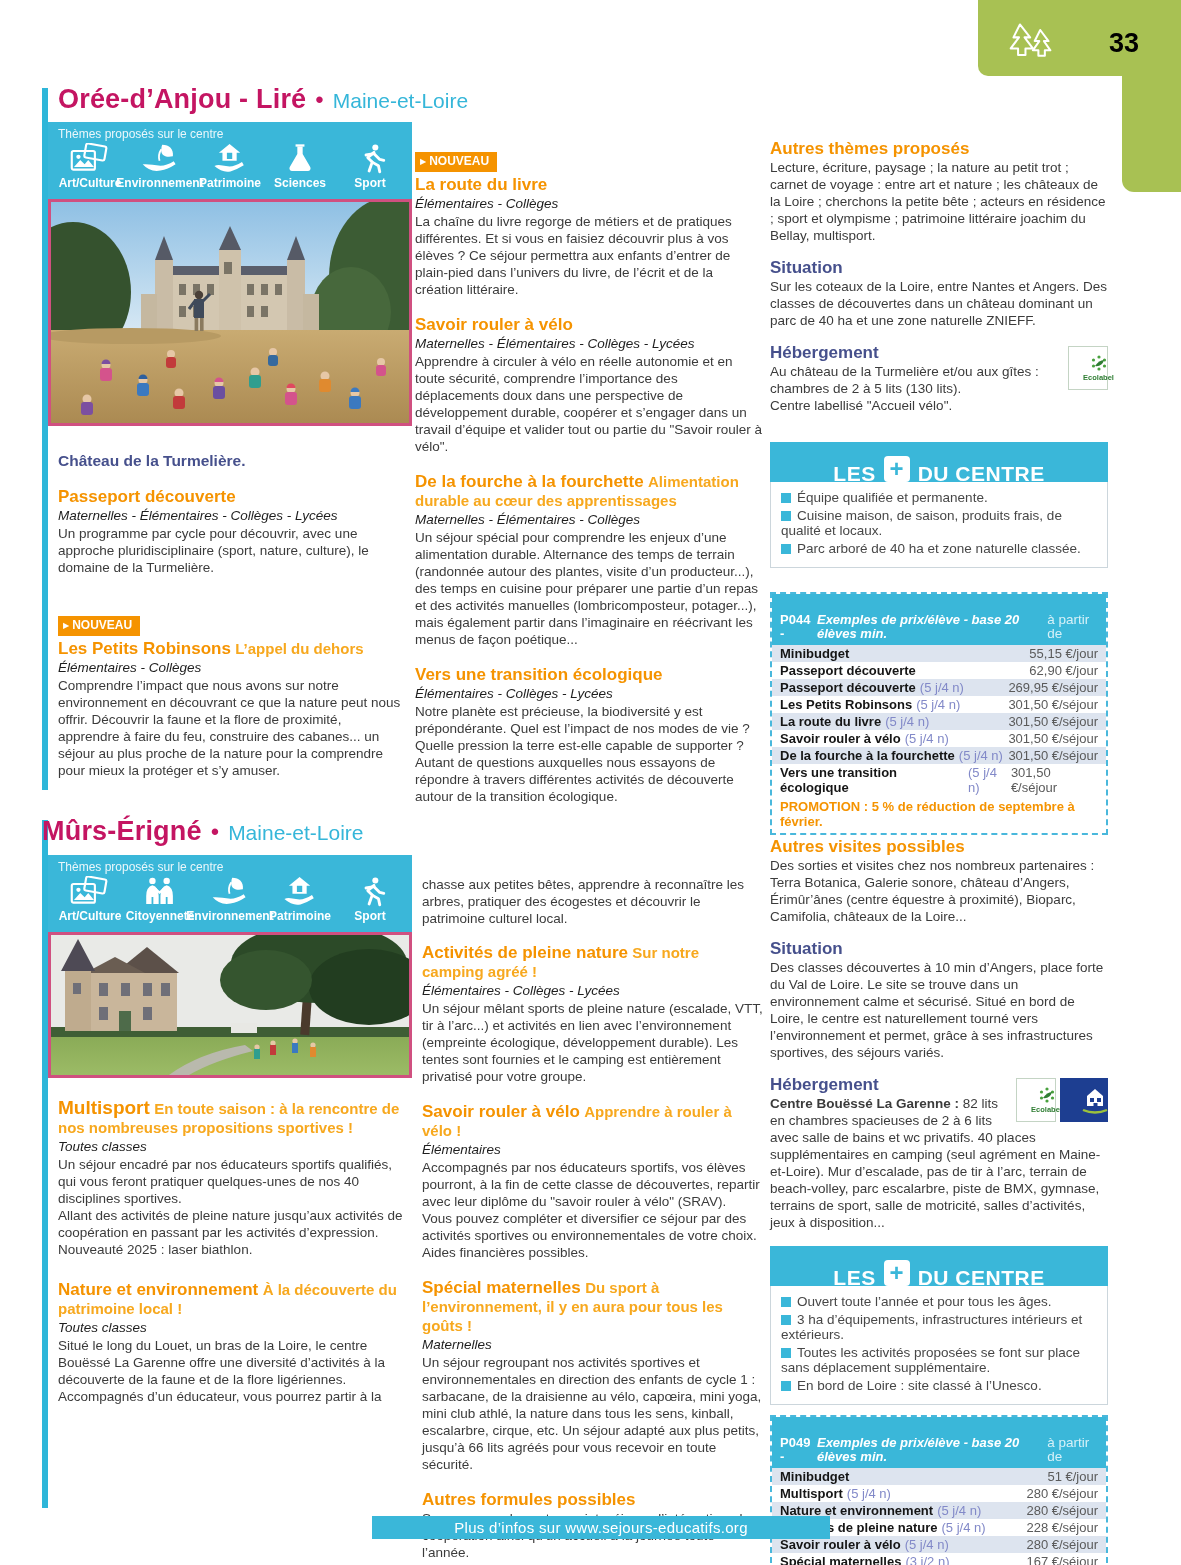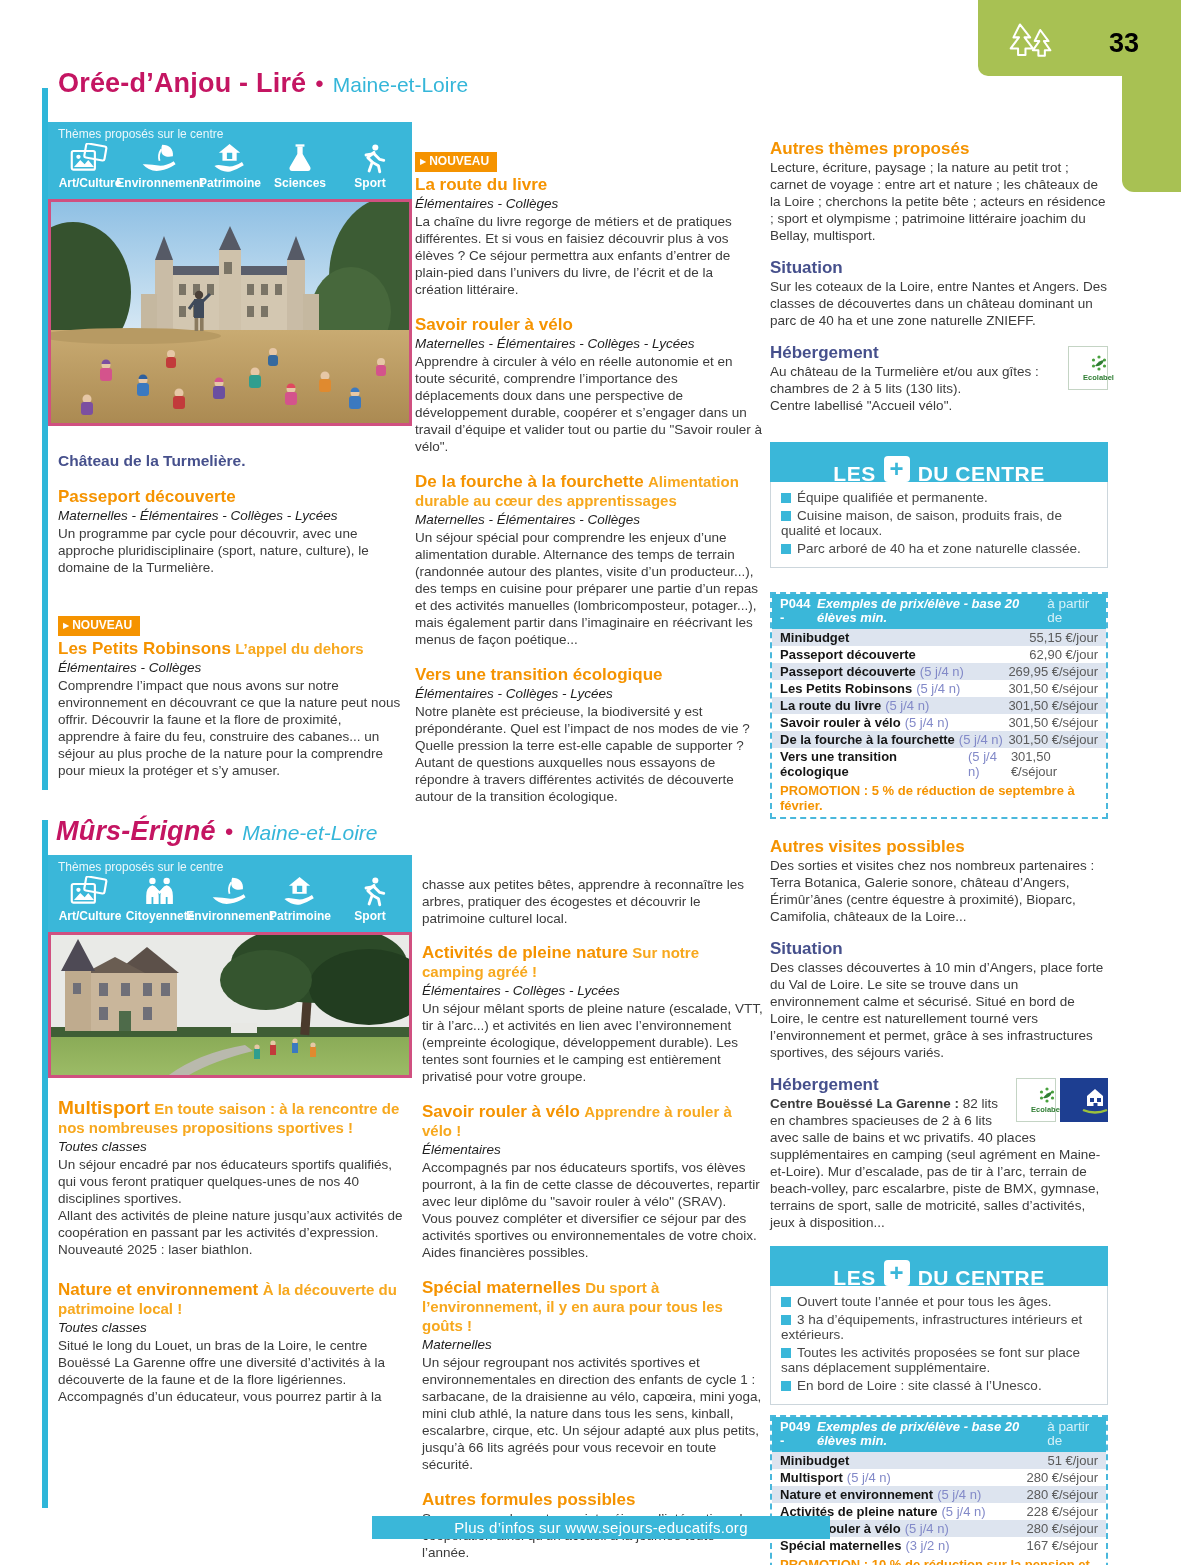--- a/index.html
+++ b/index.html
@@ -57,21 +57,21 @@
   .plushead{background:#3ab7d9;color:#fff;height:40px;display:flex;align-items:flex-end;justify-content:center;
             font-size:21px;font-weight:bold;letter-spacing:.5px;}
   .plusicon{display:inline-flex;align-items:center;justify-content:center;width:26px;height:26px;background:#fff;
             border-radius:4px;color:#3ab7d9;font-size:24px;font-weight:bold;margin:0 8px;line-height:1;}
   .plusbody{background:#fff;border:1px solid #ccd6dc;border-top:none;padding:8px 10px 9px;}
   .plusitem{margin:0 0 2px;font-size:13.5px;line-height:15.5px;color:#474747;}
   .sq{display:inline-block;width:10px;height:10px;background:#3ab7d9;margin-right:6px;vertical-align:-1px;}
 
   
   .ptable{margin-top:24px;border:2px dashed #49b8dc;background:#fff;}
-  .phead{background:#3ab7d9;color:#fff;display:flex;align-items:baseline;padding:3px 8px 4px;font-size:13px;line-height:14px;}
+  .phead{background:#3ab7d9;color:#fff;display:flex;align-items:baseline;padding:19px 8px 4px;font-size:13px;line-height:14px;}
   .pcode{font-weight:bold;}
   .pnote{font-weight:bold;font-style:italic;margin-left:5px;}
   .pfrom{margin-left:auto;color:#d6f1f8;font-size:13.5px;}
   .prow{display:flex;align-items:baseline;padding:1px 8px;font-size:13px;line-height:15px;}
   .prow.alt{background:#dde4ef;}
   .plabel{font-weight:bold;color:#151515;}
   .pdetail{font-weight:normal;color:#8289c8;margin-left:4px;}
   .pprice{margin-left:auto;color:#5a5a5a;}
   .ppromo{color:#f59300;font-weight:bold;font-size:13px;line-height:15px;padding:3px 8px 4px;}
 
@@ -90,21 +90,21 @@
   <div class="abs" style="left:1000px;top:18px;">
     <svg width="62" height="48" viewBox="0 0 64 52" fill="none" stroke="#fff" stroke-width="2.2" stroke-linejoin="round">
       <path d="M20 7 L31 21 h-6 l9 12 h-8 v7 h-8 v-7 h-8 l9-12 h-6 z"></path>
       <path d="M42 13 L51 25 h-5 l7 10 h-6 v6 h-7 v-6 h-6 l7-10 h-5 z"></path>
     </svg>
   </div>
   <div class="abs pagenum" style="left:1096px;top:28px;width:56px;text-align:center;">33</div>
 
   <div class="abs vbar" style="left:42px;top:88px;height:702px;"></div>
 
-  <div class="abs sec-title" style="left:58px;top:68px;">
+  <div class="abs sec-title" style="left:58px;top:84px;">
     <span class="t">Orée-d’Anjou - Liré</span><span class="dot">•</span><span class="r">Maine-et-Loire</span>
   </div>
 
   <div class="abs band" style="left:48px;top:122px;width:364px;height:77px;">
     <div class="blabel">Thèmes proposés sur le centre</div>
     <div class="icons">
 
       <div class="icitem">
         <svg viewBox="0 0 44 36">
           <g fill="none" stroke="#fff" stroke-width="2.4">
@@ -398,21 +398,21 @@
           <span class="plabel">Vers une transition écologique</span>
           <span class="pdetail">(5 j/4 n)</span>
           <span class="pprice">301,50 €/séjour</span>
         </div>
       <div class="ppromo">PROMOTION : 5 % de réduction de septembre à février.</div>
     </div>
   </div>
 
   <div class="abs vbar" style="left:42px;top:820px;height:688px;"></div>
 
-  <div class="abs sec-title" style="left:56px;top:816px;font-style:italic;">
+  <div class="abs sec-title" style="left:42px;top:816px;">
     <span class="t">Mûrs-Érigné</span><span class="dot">•</span><span class="r">Maine-et-Loire</span>
   </div>
 
   <div class="abs band" style="left:48px;top:855px;width:364px;height:77px;">
     <div class="blabel">Thèmes proposés sur le centre</div>
     <div class="icons">
 
       <div class="icitem">
         <svg viewBox="0 0 44 36">
           <g fill="none" stroke="#fff" stroke-width="2.4">

